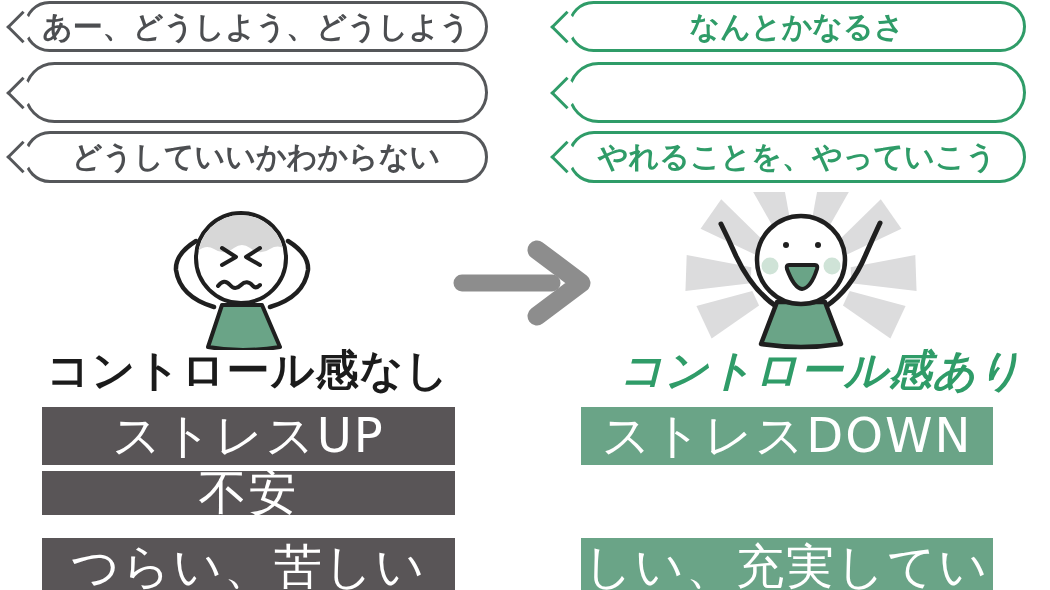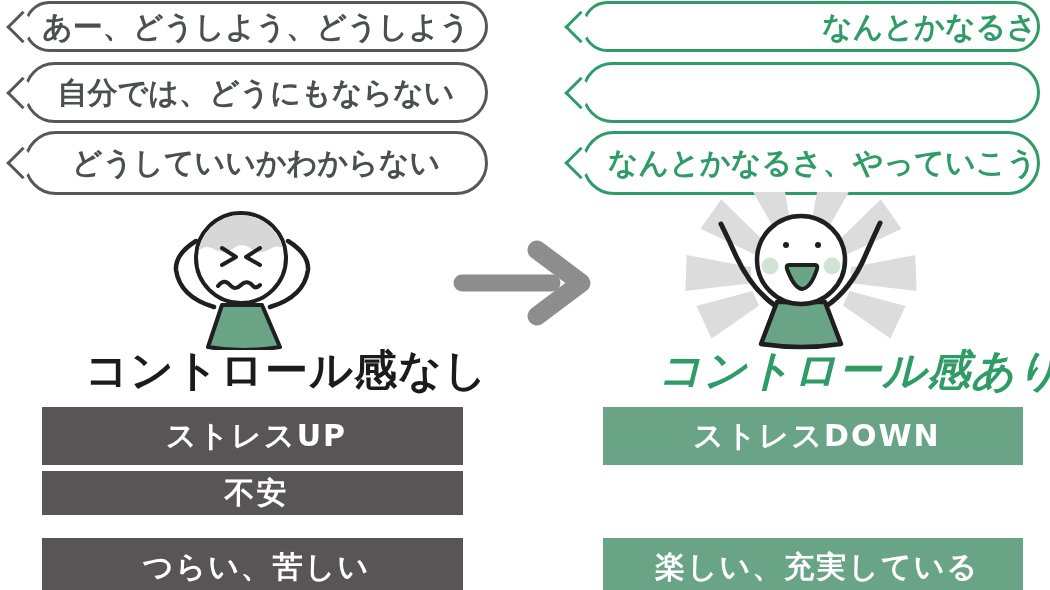--- a/index.html
+++ b/index.html
@@ -9,82 +9,81 @@
   }
 
   
   .bubble{
     position:absolute;background:#fff;border:3px solid;border-radius:32px;
     display:flex;align-items:center;justify-content:center;box-sizing:border-box;
   }
   .bubble.gray{border-color:var(--negative-accent,#55575a);color:#4c4e51;}
   .bubble.green{border-color:var(--positive-accent,#2f9c68);color:var(--positive-accent,#2f9c68);}
   .col-left{left:24px;width:464px;}
-  .col-right{left:582px;width:458px;justify-content:flex-end;}
+  .col-right{left:568px;width:458px;}
   .row1{top:1px;height:51px;}
   .row2{top:62px;height:61px;}
-  .row3{top:131px;height:64px;}
+  .row3{top:131px;height:52px;}
   .bubble-text{font-size:30px;font-weight:600;white-space:nowrap;line-height:1;}
   .tail{
     position:absolute;left:-16px;top:50%;width:20px;height:20px;background:#fff;
     transform:translateY(-50%) rotate(45deg);
   }
   .gray .tail{border-left:3px solid var(--negative-accent,#55575a);border-bottom:3px solid var(--negative-accent,#55575a);}
   .green .tail{border-left:3px solid var(--positive-accent,#2f9c68);border-bottom:3px solid var(--positive-accent,#2f9c68);}
 
   
   .figure{position:absolute;}
 
   
   .state-label{
-    position:absolute;top:346px;width:480px;text-align:right;
+    position:absolute;top:346px;width:480px;text-align:center;
     font-size:43px;font-weight:bold;letter-spacing:1px;white-space:nowrap;line-height:1.15;
   }
   .state-label.neg{left:8px;color:#1b1b1b;}
   .state-label.pos{left:581px;color:var(--positive-accent,#2f9c68);font-style:italic;}
 
   
   .box{
     position:absolute;display:flex;align-items:center;justify-content:center;
-    color:#fff;font-weight:bold;font-size:30px;letter-spacing:2px;white-space:nowrap;padding-left:8px;
+    color:#fff;font-weight:normal;font-size:48px;letter-spacing:2px;white-space:nowrap;
   }
   .box.dark{background:var(--negative-box,#595557);left:42px;width:413px;}
-  .box.greenbg{background:var(--positive-box,#6aa487);left:603px;width:412px;}
+  .box.greenbg{background:var(--positive-box,#6aa487);left:581px;width:412px;}
   .box.r1{top:407px;height:58px;}
   .box.r2{top:471px;height:44px;}
   .box.r3{top:538px;height:58px;}
 </style>
 </head>
 <body>
 
 <div id="canvas">
 
   <div class="bubble gray col-left row1">
     <span class="tail"></span>
     <span class="bubble-text">あー、どうしよう、どうしよう</span>
   </div>
   <div class="bubble gray col-left row2">
     <span class="tail"></span>
-    <span class="bubble-text">自分では、どうにもならない</span>
   </div>
   <div class="bubble gray col-left row3">
     <span class="tail"></span>
     <span class="bubble-text">どうしていいかわからない</span>
   </div>
 
   <div class="bubble green col-right row1">
     <span class="tail"></span>
     <span class="bubble-text">なんとかなるさ</span>
   </div>
   <div class="bubble green col-right row2">
     <span class="tail"></span>
   </div>
   <div class="bubble green col-right row3">
     <span class="tail"></span>
-    <span class="bubble-text">なんとかなるさ、やっていこう</span>
+    <span class="bubble-text">やれることを、やっていこう</span>
   </div>
 
   <svg class="figure" style="left:150px;top:200px;" width="200" height="150" viewBox="0 0 200 150">
     <defs>
       <clipPath id="headClipL">
           <circle cx="91" cy="58" r="43"></circle>
         </clipPath>
     </defs>
 
     <path d="M 72,105 L 112,105 L 130,147 Q 92,153 58,147 Z" fill="#6aa487" stroke="#1f1f1f" stroke-width="4" stroke-linejoin="round"></path>

